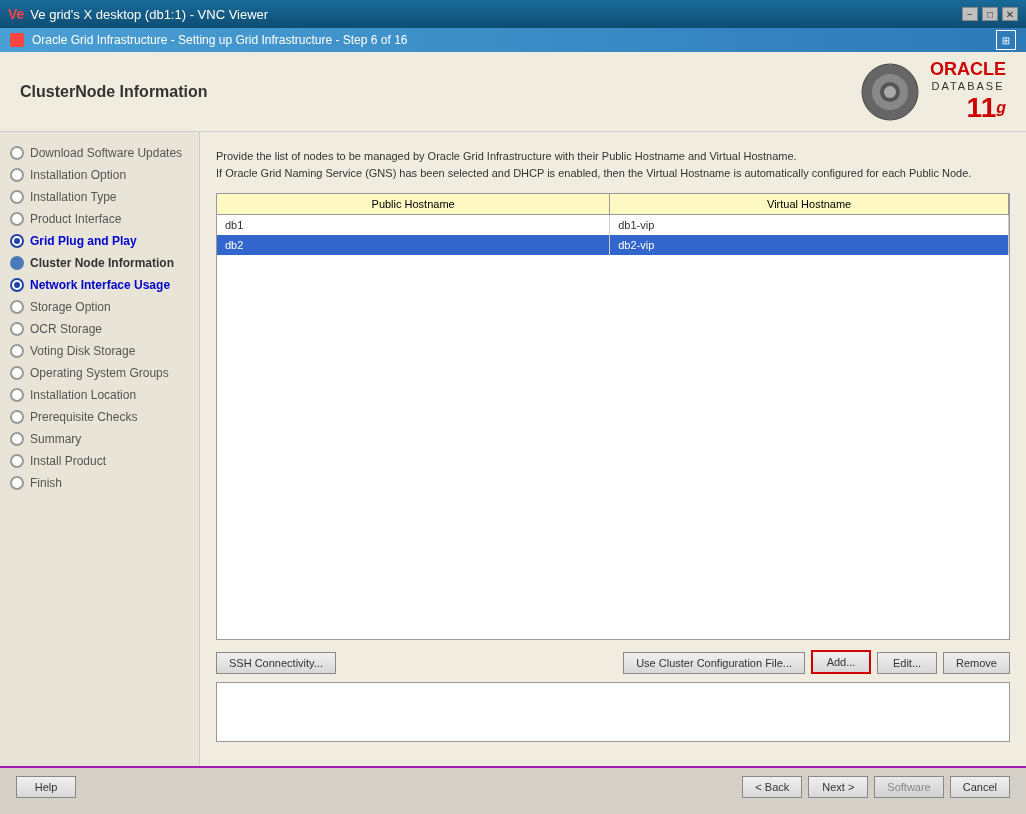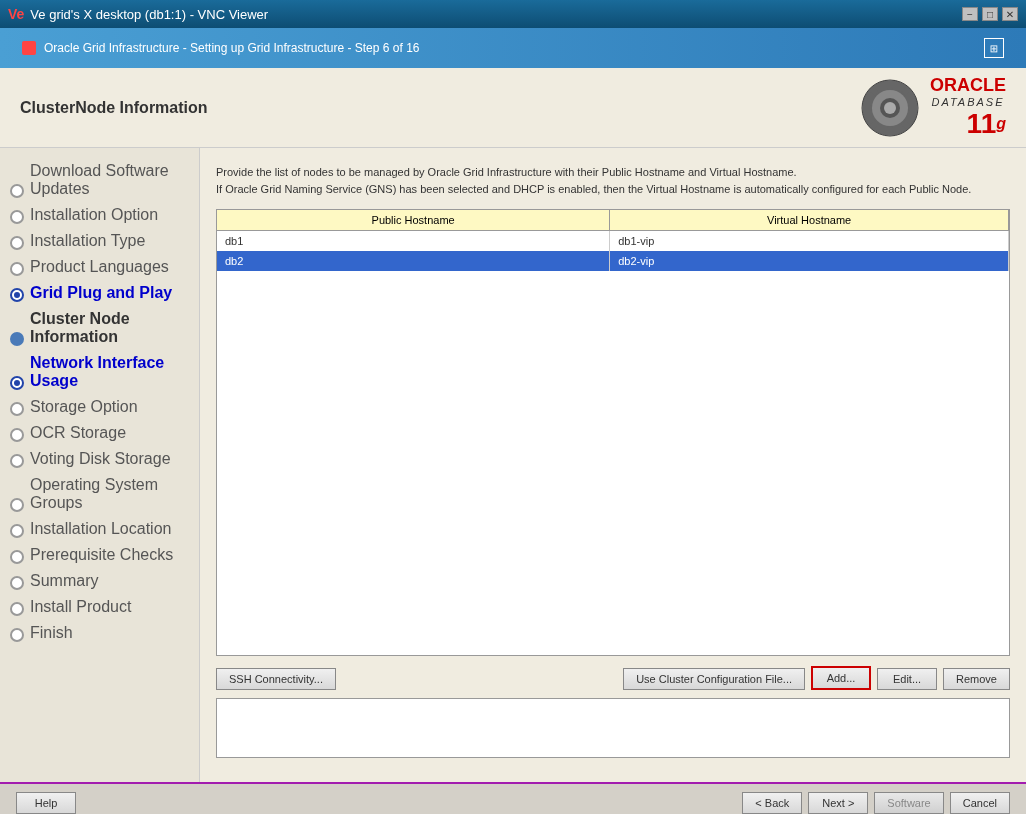--- a/index.html
+++ b/index.html
@@ -46,24 +46,24 @@
       display: flex;
       align-items: center;
       justify-content: center;
       cursor: pointer;
       color: #333;
     }
 
     
     .installer-header {
       background: linear-gradient(to right, #4a9fd4, #2d7ab8);
-      height: 40px;
-      display: flex;
-      align-items: center;
-      padding: 0 22px;
+      height: 24px;
+      display: flex;
+      align-items: center;
+      padding: 0 10px;
       color: white;
       font-size: 12px;
     }
     .installer-header-dot {
       width: 14px;
       height: 14px;
       background: #ff4444;
       border-radius: 2px;
       margin-right: 8px;
       flex-shrink: 0;
@@ -106,21 +106,20 @@
       font-weight: bold;
       display: flex;
       align-items: center;
       gap: 2px;
     }
     .oracle-sub {
       color: #333;
       font-size: 11px;
       letter-spacing: 2px;
       text-align: center;
-      font-style: italic;
     }
     .oracle-version {
       color: #cc0000;
       font-size: 28px;
       font-weight: bold;
     }
 
     
     .main-content {
       display: flex;
@@ -132,23 +131,23 @@
     .sidebar {
       width: 200px;
       background: #e8e4d8;
       border-right: 1px solid #ccc;
       padding: 10px 0;
       overflow-y: auto;
       flex-shrink: 0;
     }
     .sidebar-item {
       display: flex;
-      align-items: flex-end;
+      align-items: flex-start;
       padding: 4px 10px;
-      font-size: 16px;
+      font-size: 12px;
       color: #555;
       cursor: pointer;
       gap: 6px;
     }
     .sidebar-item.active {
       color: #0000cc;
       font-weight: bold;
     }
     .sidebar-item.current {
       color: #333;
@@ -354,21 +353,21 @@
       <div class="sidebar-item">
         <div class="sidebar-dot"></div>
         <span>Installation Option</span>
       </div>
       <div class="sidebar-item">
         <div class="sidebar-dot"></div>
         <span>Installation Type</span>
       </div>
       <div class="sidebar-item">
         <div class="sidebar-dot"></div>
-        <span>Product Languages</span>
+        <span>Product Interface</span>
       </div>
       <div class="sidebar-item active">
         <div class="sidebar-dot active-dot">
             <div class="sidebar-dot-inner"></div>
           </div>
         <span>Grid Plug and Play</span>
       </div>
       <div class="sidebar-item current">
         <div class="sidebar-dot filled"></div>
         <span>Cluster Node Information</span>

